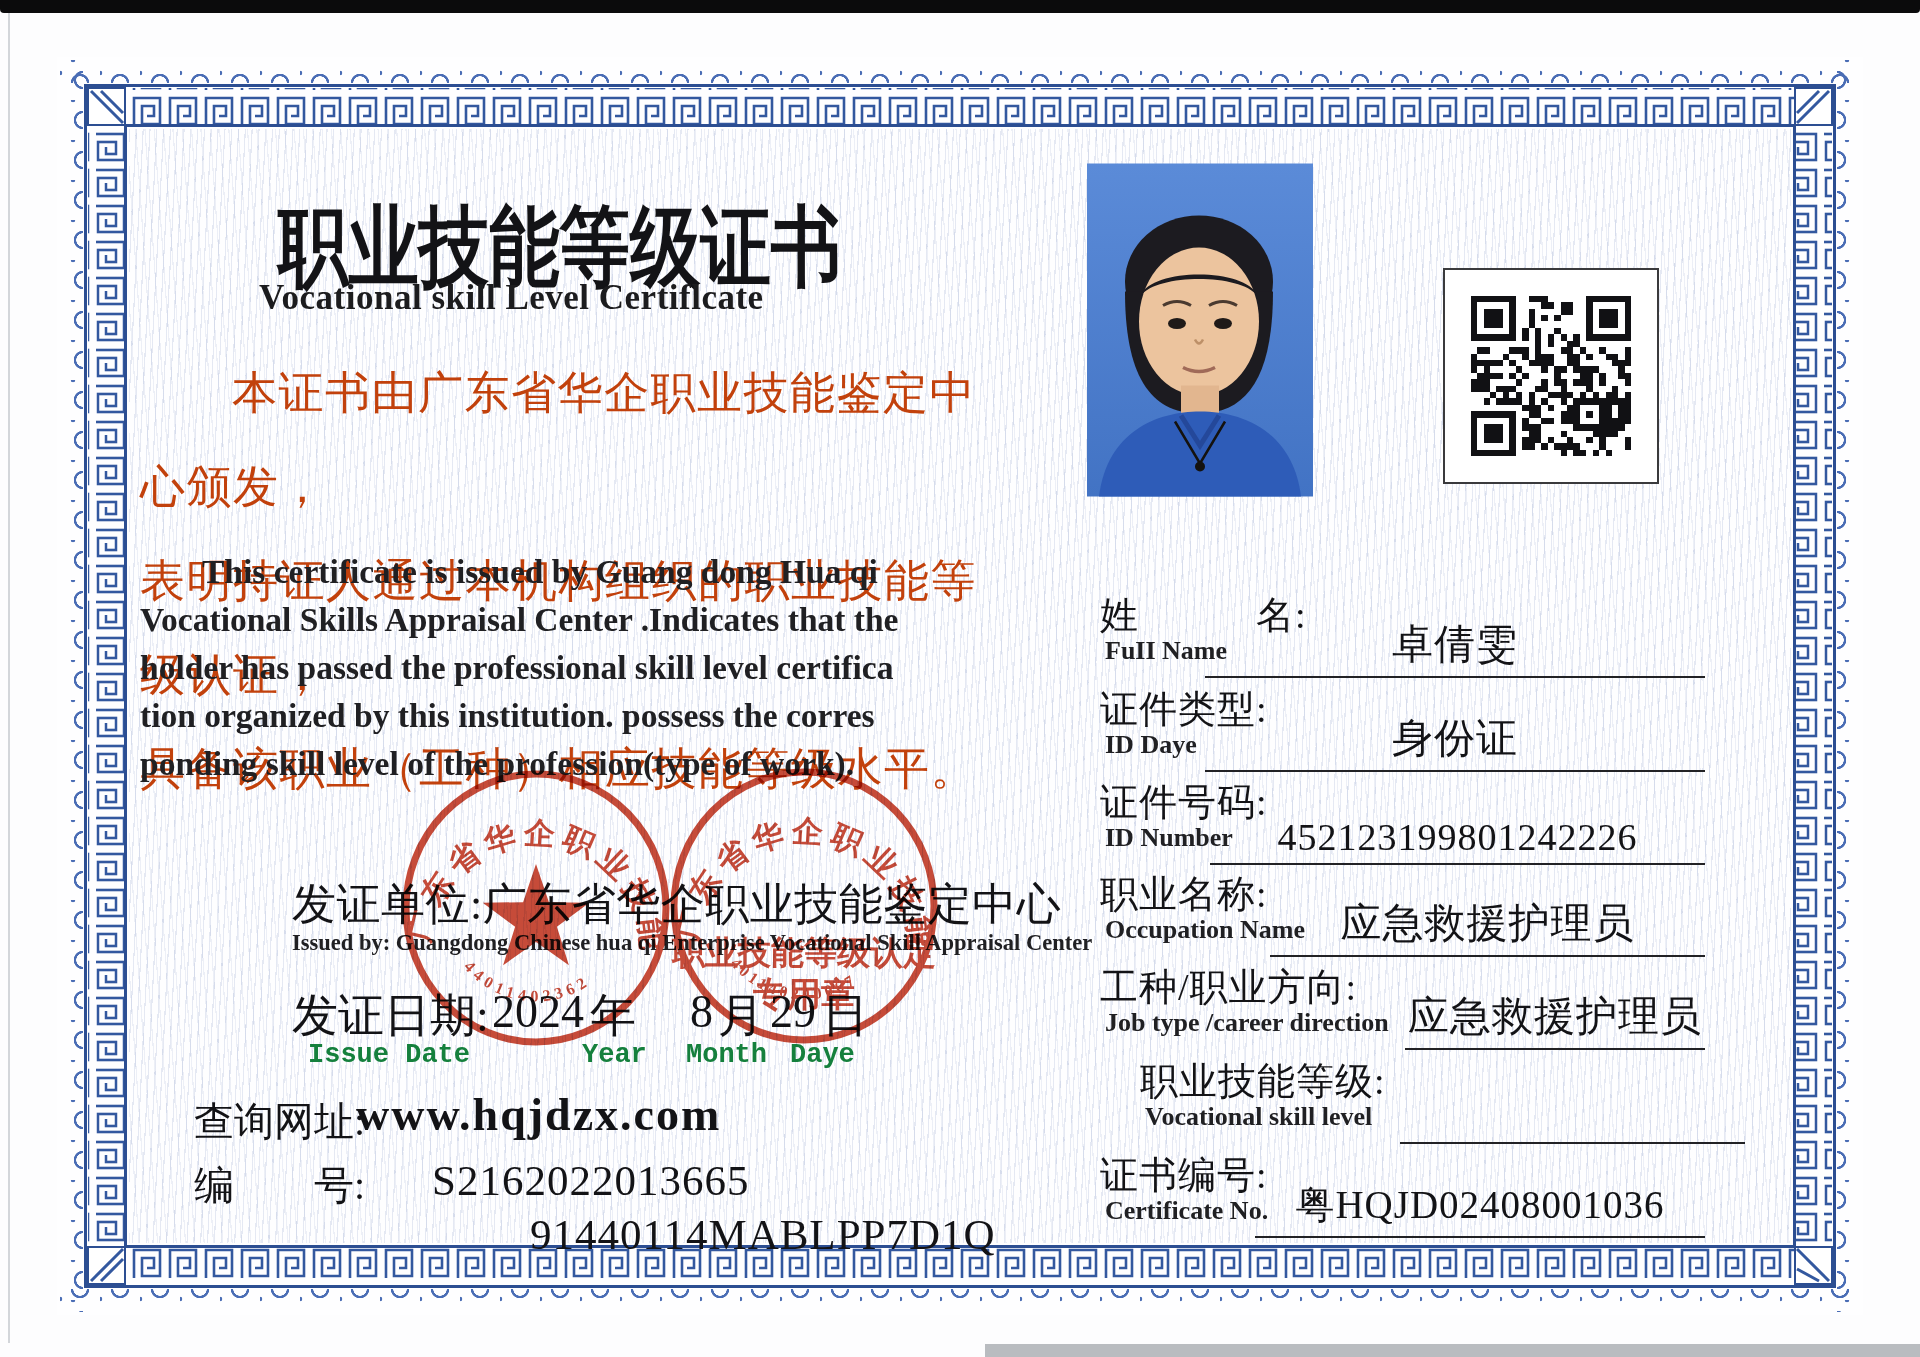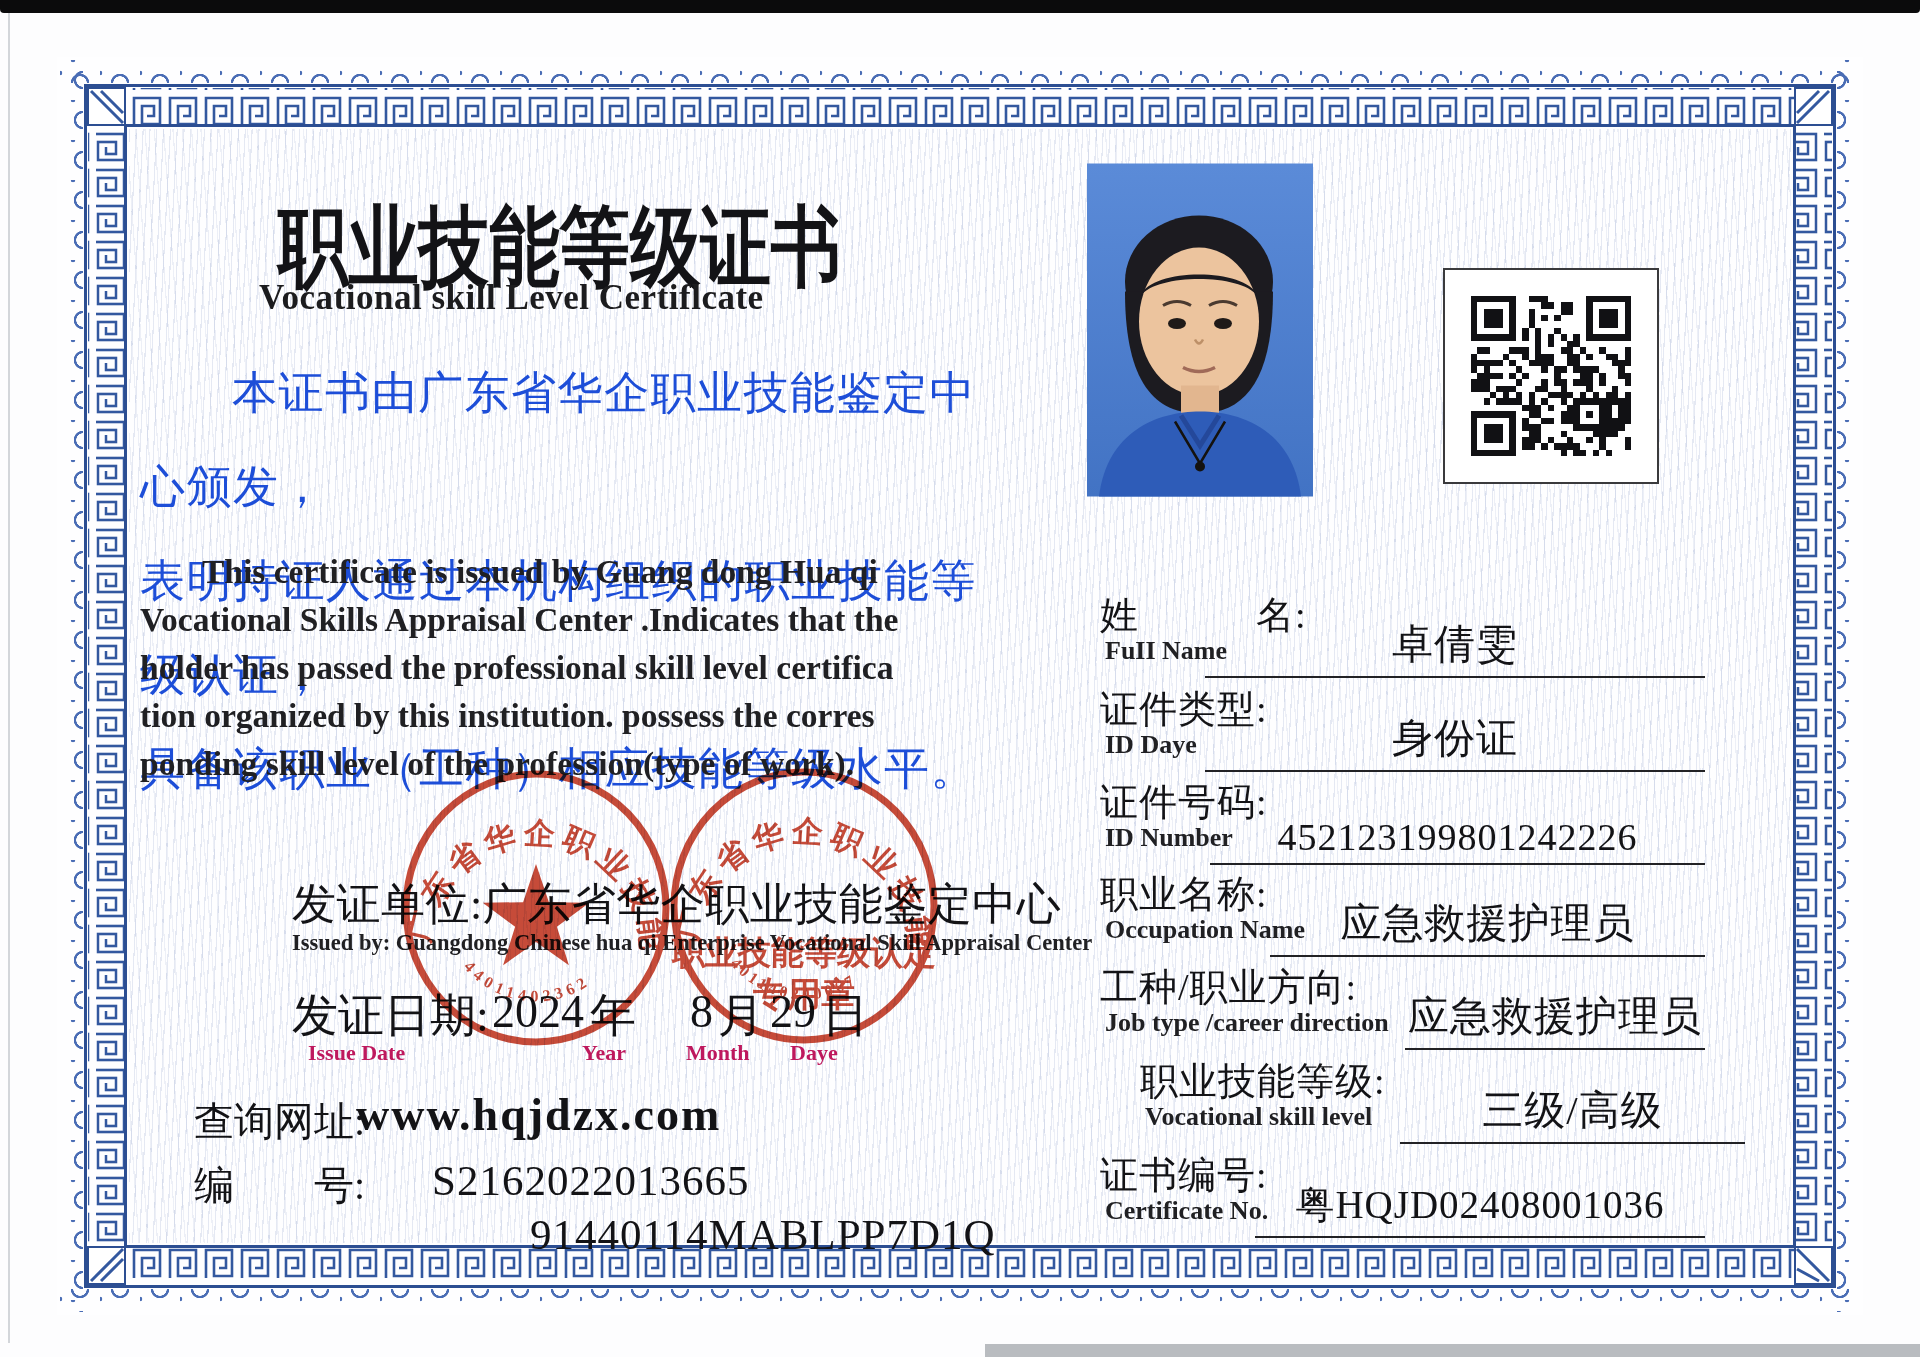--- a/index.html
+++ b/index.html
@@ -35,28 +35,28 @@
 
   
   .guilloche{left:129px;top:129px;width:1662px;height:1114px;background:
      repeating-linear-gradient(93deg, rgba(96,120,180,.16) 0 1.2px, rgba(0,0,0,0) 1.2px 6.8px),
      repeating-linear-gradient(86deg, rgba(96,120,180,.11) 0 1.2px, rgba(0,0,0,0) 1.2px 9.3px);}
 
   
   .title-zh{left:278px;top:188px;font-size:88px;font-weight:bold;letter-spacing:0px;white-space:nowrap;
             transform:scaleX(.80);transform-origin:left center;color:#131316;}
   .title-en{left:259px;top:278px;font-size:35px;font-weight:600;letter-spacing:.5px;white-space:nowrap;}
-  .zh-para{left:140px;top:346px;width:850px;font-size:45px;line-height:94px;letter-spacing:1.5px;color:#1d4ed8;}
+  .zh-para{left:140px;top:346px;width:850px;font-size:45px;line-height:94px;letter-spacing:1.5px;color:#c2410c;}
   .zh-para .ind{text-indent:92px;}
   .en-para{left:140px;top:548px;width:800px;font-size:33.5px;line-height:48px;font-weight:600;color:#202023;}
   .en-para .ind{text-indent:62px;}
   .issuer-line{left:292px;top:875px;font-size:44px;letter-spacing:.5px;white-space:nowrap;color:#131316;}
   .issuer-en{left:292px;top:930px;font-size:22.5px;font-weight:600;white-space:nowrap;color:#202023;}
   .date-zh{font-size:46px;white-space:nowrap;color:#131316;}
-  .date-en{font-size:22px;font-weight:600;white-space:nowrap;color:#be185d;}
+  .date-en{font-size:27px;font-weight:600;white-space:nowrap;color:#15803d;font-family:Liberation Mono, monospace;}
   .footer-label{font-size:40px;white-space:nowrap;color:#131316;}
   .footer-val{font-size:43px;letter-spacing:1px;white-space:nowrap;color:#131316;}
   .site{font-weight:bold;font-size:46px;letter-spacing:2px;}
 
   
   .photo-box{left:1087px;top:163px;width:226px;height:334px;}
   .qr-box{left:1443px;top:268px;width:216px;height:216px;background:#ffffff;border:2px solid #3a3a3c;box-sizing:border-box;}
   .field-row{position:absolute;left:1095px;width:648px;height:88px;}
   .f-zh{position:absolute;left:5px;top:0;font-size:38px;letter-spacing:1px;white-space:nowrap;color:#131316;}
   .f-en{position:absolute;left:10px;top:46px;font-size:26px;font-weight:600;white-space:nowrap;color:#202023;}
@@ -550,21 +550,20 @@
   <div class="field-row" style="top:962px;">
     <div class="f-zh">工种/职业方向:</div>
     <div class="f-en">Job type /career direction</div>
     <div class="f-line" style="left:310px;"></div>
     <div class="f-val" style="left:310px;">应急救援护理员</div>
   </div>
   <div class="field-row" style="top:1056px;margin-left:40px;">
     <div class="f-zh">职业技能等级:</div>
     <div class="f-en">Vocational skill level</div>
     <div class="f-line" style="left:265px;"></div>
-    <div class="f-val" style="left:265px;">三级/高级</div>
   </div>
   <div class="field-row" style="top:1150px;">
     <div class="f-zh">证书编号:</div>
     <div class="f-en">Certificate No.</div>
     <div class="f-line" style="left:160px;"></div>
     <div class="f-val" style="left:160px;font-size:39px;">粤HQJD02408001036</div>
   </div>
 
 </div>
 

